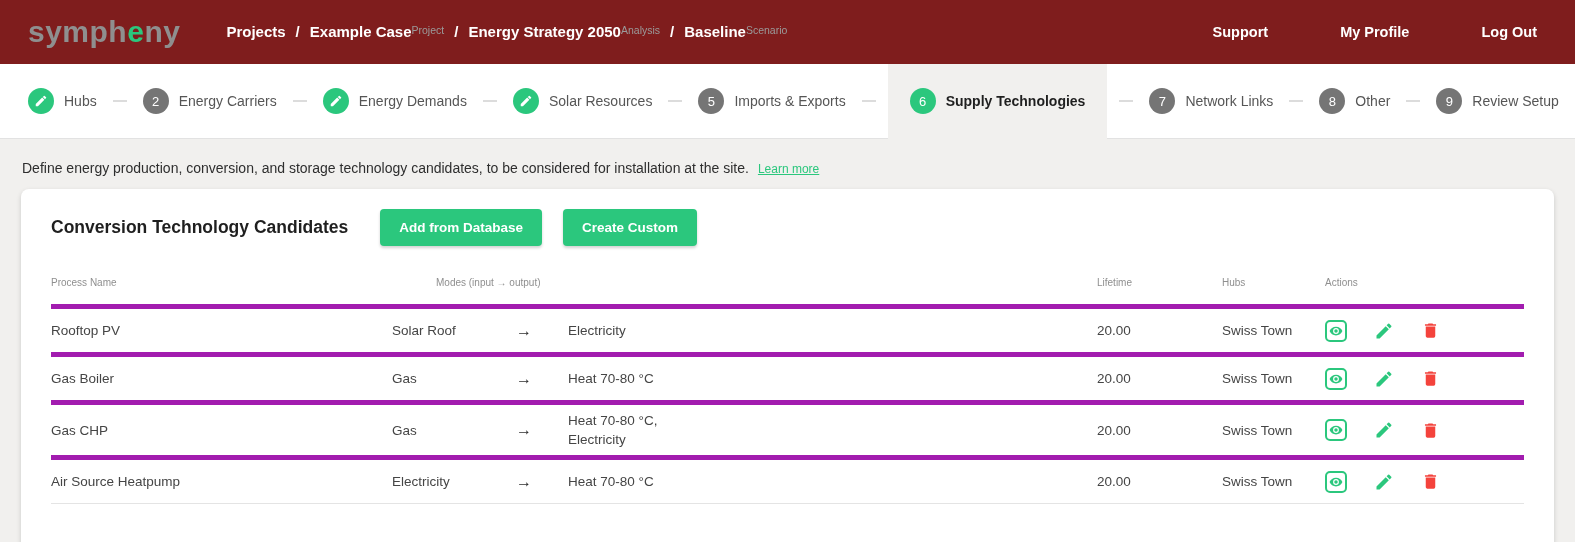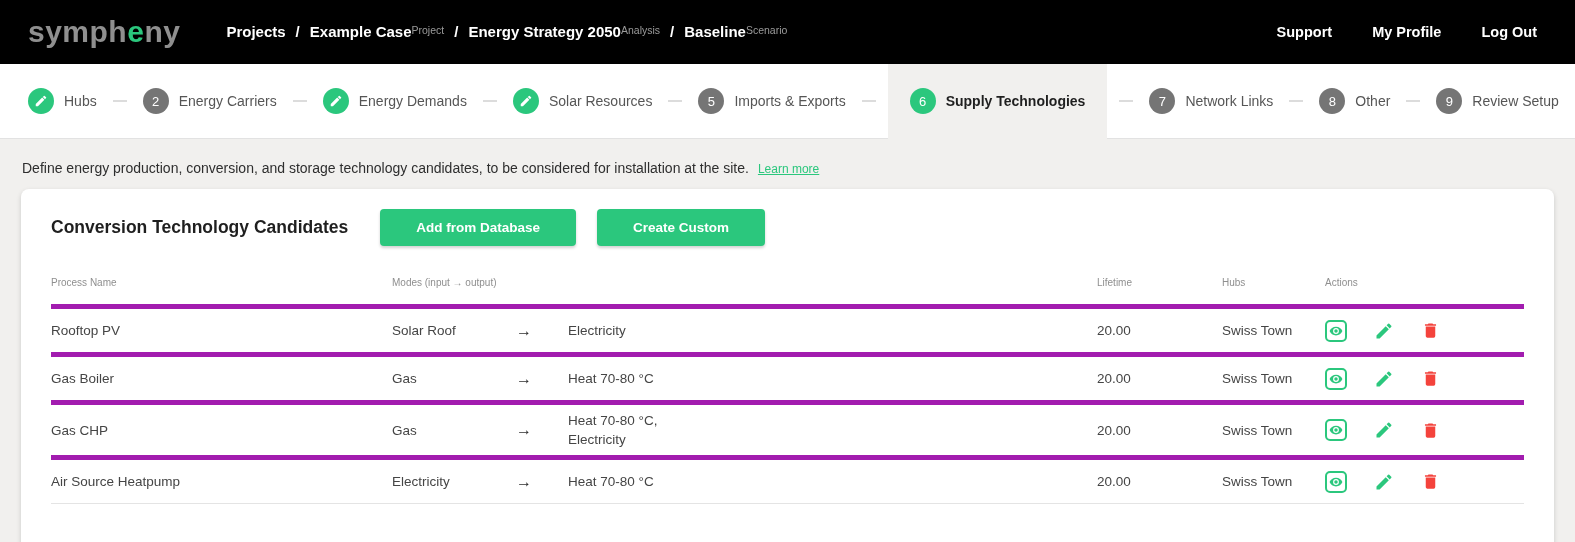--- a/index.html
+++ b/index.html
@@ -4,34 +4,34 @@
 <style>
   * { box-sizing: border-box; margin: 0; padding: 0; }
   html,body { width: 1575px; height: 542px; overflow: hidden; }
   body {
     font-family: "Liberation Sans", sans-serif;
     background: #f1f0ee;
   }
 
   
   .topbar {
-    height: 64px; background: #000000;
+    height: 64px; background: #7f1d1d;
     display: flex; align-items: center; justify-content: center;
   }
   .logo {
     margin-left: 28px; font-size: 30px; font-weight: 700;
     color: #8f8f8f; letter-spacing: 0.5px; cursor: pointer; line-height: 1;
   }
   .logo .accent { color: #2bc77d; }
   .breadcrumb { display: flex; align-items: flex-start; margin-left: 46px; }
   .crumb { display: flex; flex-direction: row; }
   .crumb-label { color: #ffffff; font-weight: 700; font-size: 15px; line-height: 20px; white-space: nowrap; }
   .crumb-sub { color: #9b9b9b; font-size: 10.5px; line-height: 13px; margin-top: 2px; min-height: 13px; }
   .crumb-sep { color: #ffffff; font-weight: 700; font-size: 15px; line-height: 20px; margin: 0 10px; }
-  .topnav { margin-left: auto; margin-right: 38px; display: flex; gap: 40px; }
+  .topnav { margin-left: auto; margin-right: 38px; display: flex; gap: 72px; }
   .topnav-item { color: #ffffff; font-weight: 700; font-size: 14.5px; cursor: pointer; white-space: nowrap; }
 
   
   .wizard {
     height: 75px; background: #ffffff; border-bottom: 1px solid #e2e2e2;
     display: flex; align-items: center; padding-left: 24px; padding-right: 16px;
   }
   .step { display: flex; align-items: center; gap: 10px; padding: 0 4px; cursor: pointer; white-space: nowrap; }
   .step-circle {
     width: 26px; height: 26px; border-radius: 50%; flex: 0 0 26px;
@@ -57,21 +57,21 @@
   
   .card {
     margin: 13px 21px 0 21px; background: #ffffff; border-radius: 8px;
     box-shadow: 0 2px 5px rgba(0,0,0,0.16); height: 381px; overflow: hidden;
   }
   .card-head { display: flex; align-items: center; padding: 20px 30px 0 30px; }
   .card-title { font-size: 17.5px; font-weight: 700; color: #1f1f1f; }
   .btn {
     height: 37px; border: none; border-radius: 4px; background: #2bc77d;
     color: #ffffff; font-family: "Liberation Sans", sans-serif;
-    font-weight: 700; font-size: 13.5px; padding: 0 36px; cursor: pointer;
+    font-weight: 700; font-size: 13.5px; padding: 0 19px; cursor: pointer;
     box-shadow: 0 2px 3px rgba(0,0,0,0.18);
   }
   .btn.first { margin-left: 32px; }
   .btn.second { margin-left: 21px; }
 
   
   .table { margin: 14px 30px 0 30px; }
   .trow {
     display: grid;
     grid-template-columns: 341px 124px 52px 529px 125px 103px 1fr;
@@ -217,21 +217,21 @@
   <div class="card-head">
     <span class="card-title">Conversion Technology Candidates</span>
     <button class="btn first">Add from Database</button>
     <button class="btn second">Create Custom</button>
   </div>
 
   <div class="table">
 
     <div class="trow thead">
       <span class="cell">Process Name</span>
-      <span class="cell" style="grid-column: 2 / span 3;">Modes (input → output)</span>
+      <span class="cell" style="grid-column: 2 / span 3; margin-left: 44px;">Modes (input → output)</span>
       <span class="cell">Lifetime</span>
       <span class="cell">Hubs</span>
       <span class="cell">Actions</span>
     </div>
 
     <div class="trow tbody-row">
       <span class="cell">Rooftop PV</span>
       <span class="cell">Solar Roof</span>
       <span class="cell arrow-cell">→</span>
       <span class="cell out">Electricity</span>

